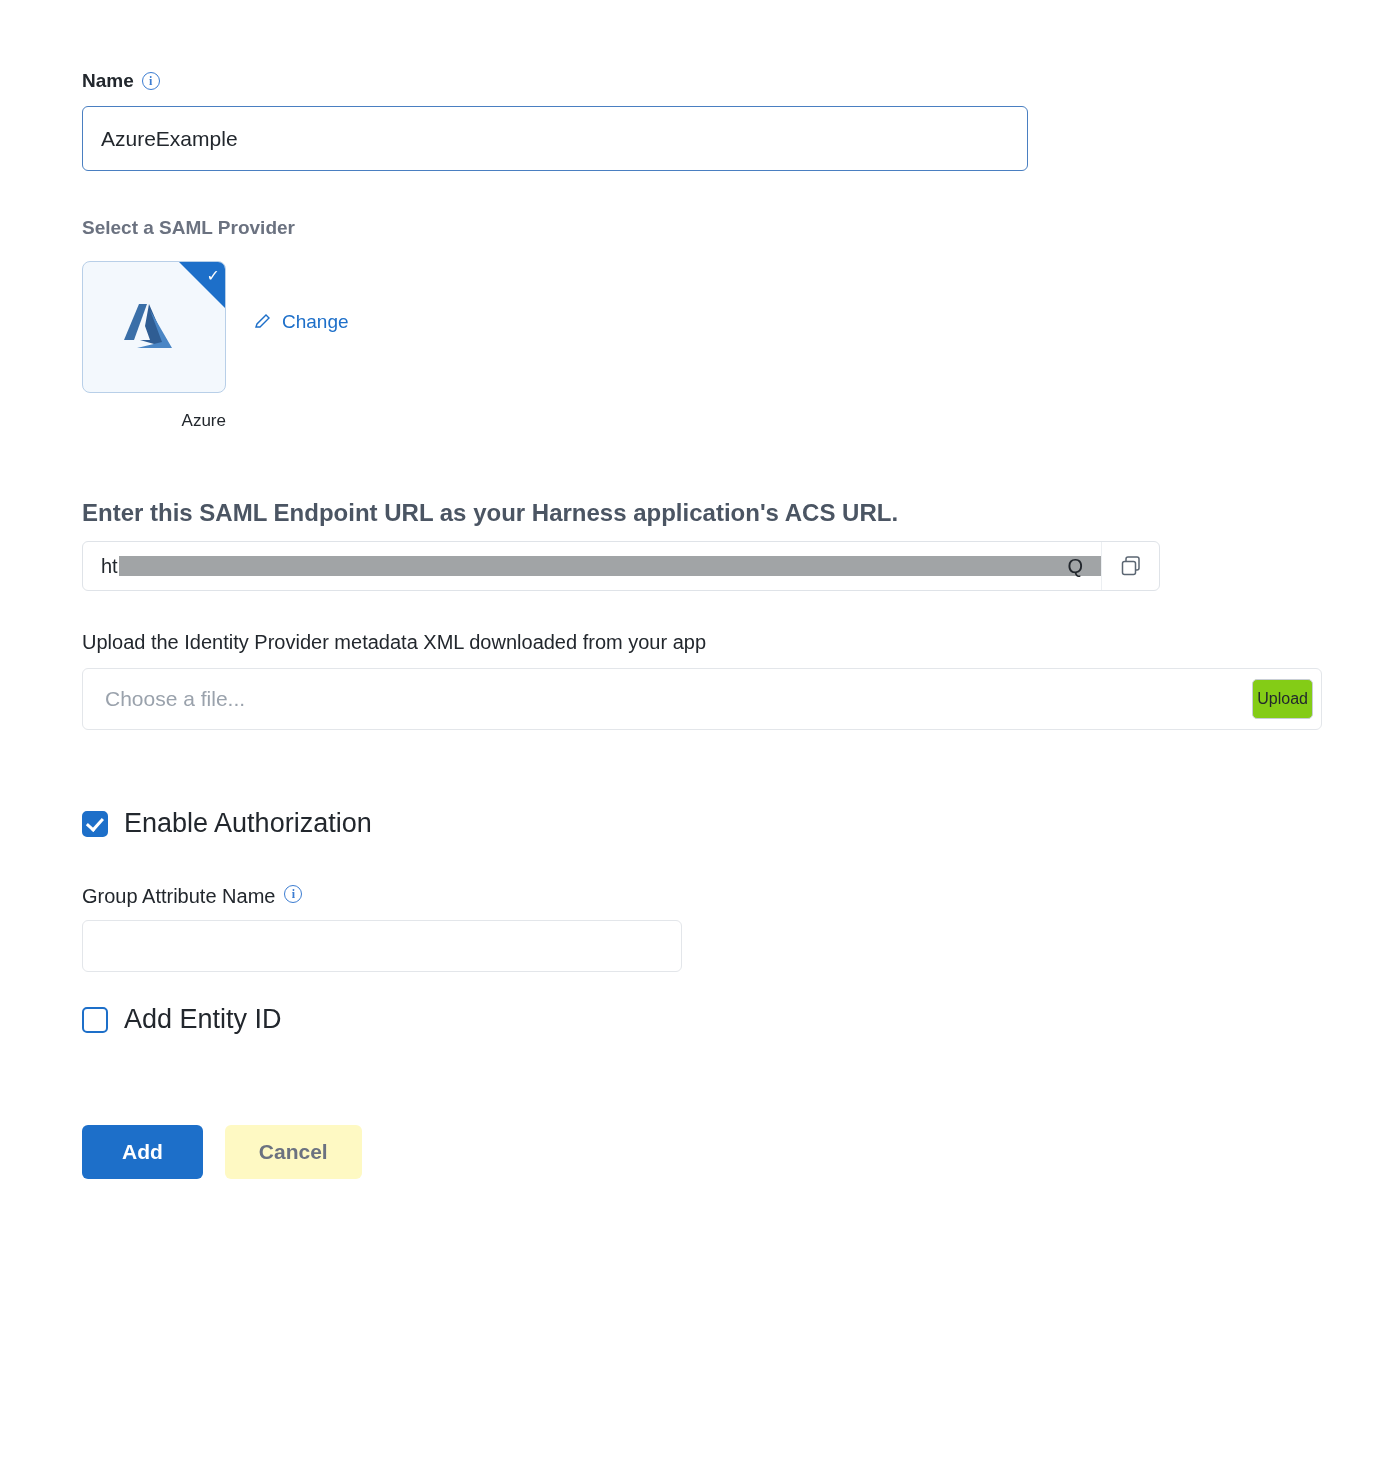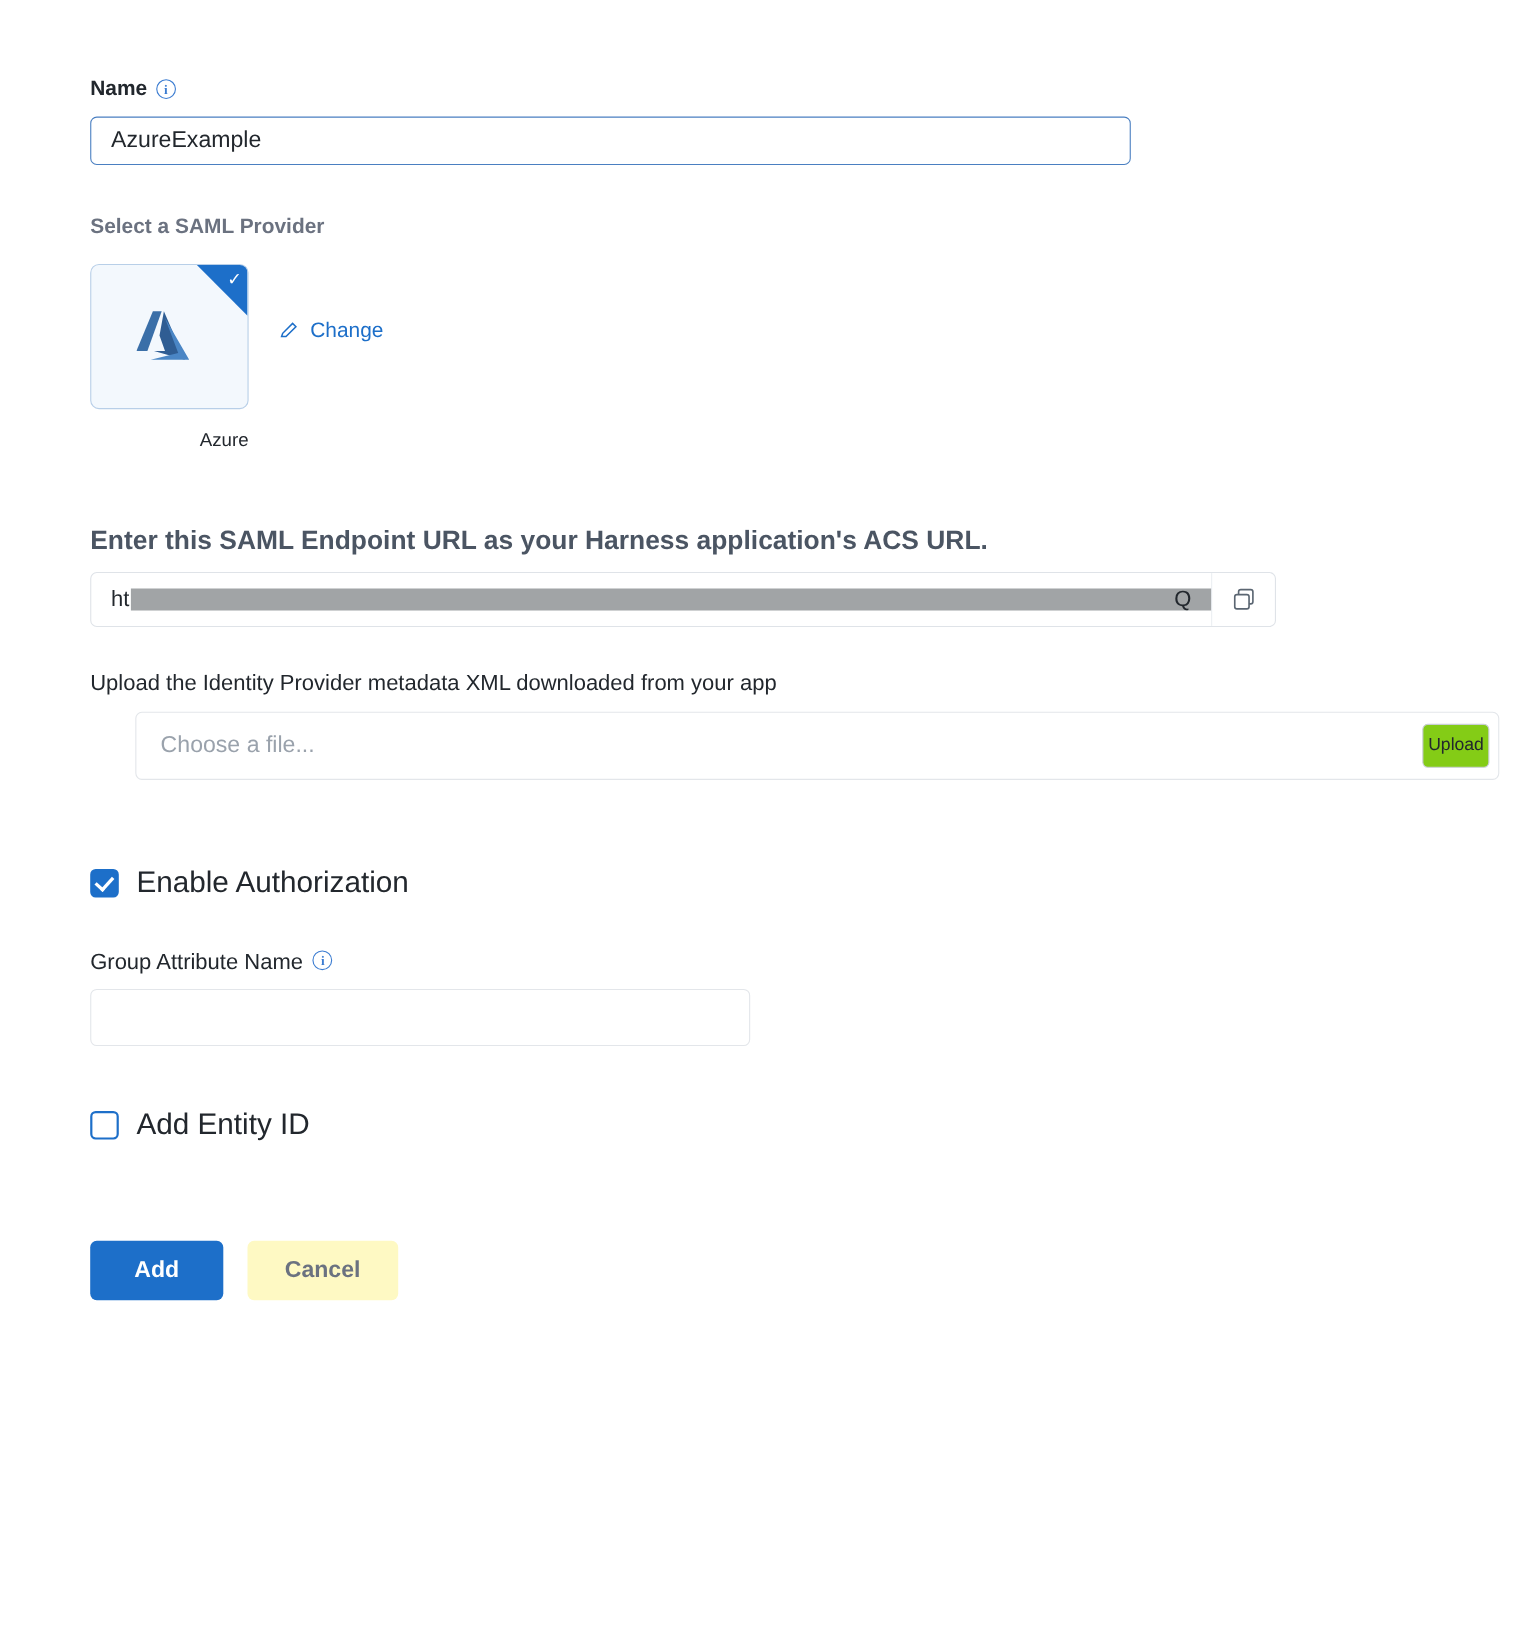--- a/index.html
+++ b/index.html
@@ -44,21 +44,21 @@
     color: #3b7cd1;
     font-size: 12px;
     font-weight: bold;
     align-items: center;
     justify-content: center;
     font-family: "Liberation Serif", serif;
     line-height: 1;
   }
   .text-input {
     width: 946px;
-    height: 44px;
+    height: 65px;
     border: 1.6px solid #4a7fc1;
     border-radius: 6px;
     font-size: 21px;
     padding: 0 18px;
     color: #22272d;
     font-family: "Liberation Sans", sans-serif;
     outline: none;
     background: #fff;
   }
   .section-label {
@@ -179,21 +179,20 @@
   .file-row {
     width: 1240px;
     height: 62px;
     border: 1.4px solid #e3e6ea;
     border-radius: 6px;
     display: flex;
     align-items: center;
     justify-content: space-between;
     padding: 0 8px 0 22px;
     background: #fff;
-    margin-left: 41px;
   }
   .file-placeholder {
     font-size: 21px;
     color: #9aa2ac;
   }
   .upload-btn {
     border: 1.4px solid #c9ced5;
     border-radius: 5px;
     background: #84cc16;
     font-size: 16px;
@@ -249,21 +248,21 @@
     height: 52px;
     border: 1.4px solid #e3e6ea;
     border-radius: 6px;
     font-size: 20px;
     padding: 0 16px;
     outline: none;
     font-family: "Liberation Sans", sans-serif;
     background: #fff;
   }
   .check-row.entity {
-    margin-top: 56px;
+    margin-top: 32px;
     text-align: right;
   }
   .actions {
     display: flex;
     gap: 22px;
     margin-top: 90px;
   }
   .btn-primary {
     background: #1d6fc9;
     color: #fff;

